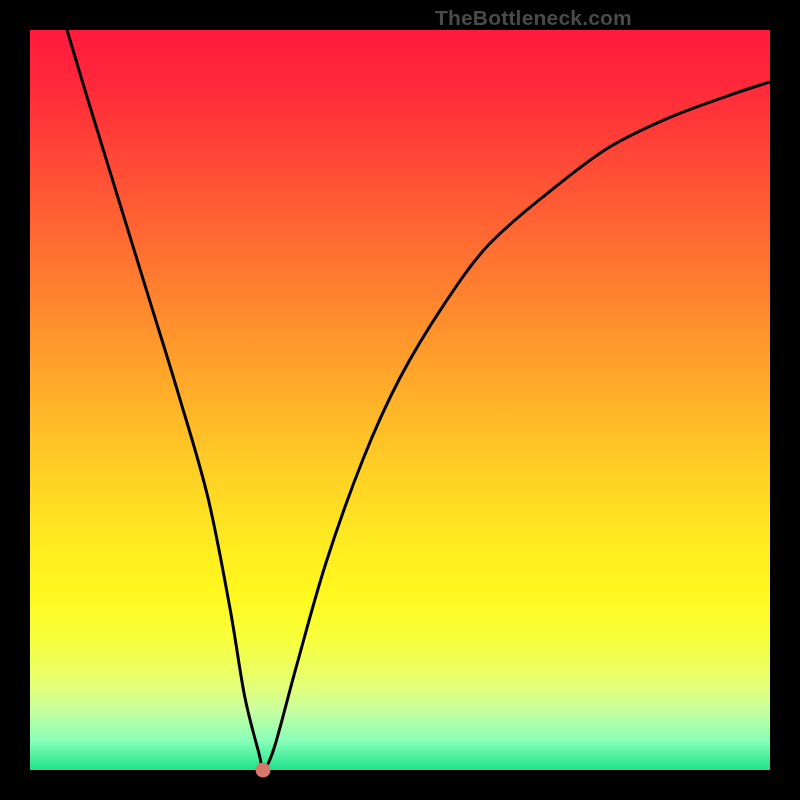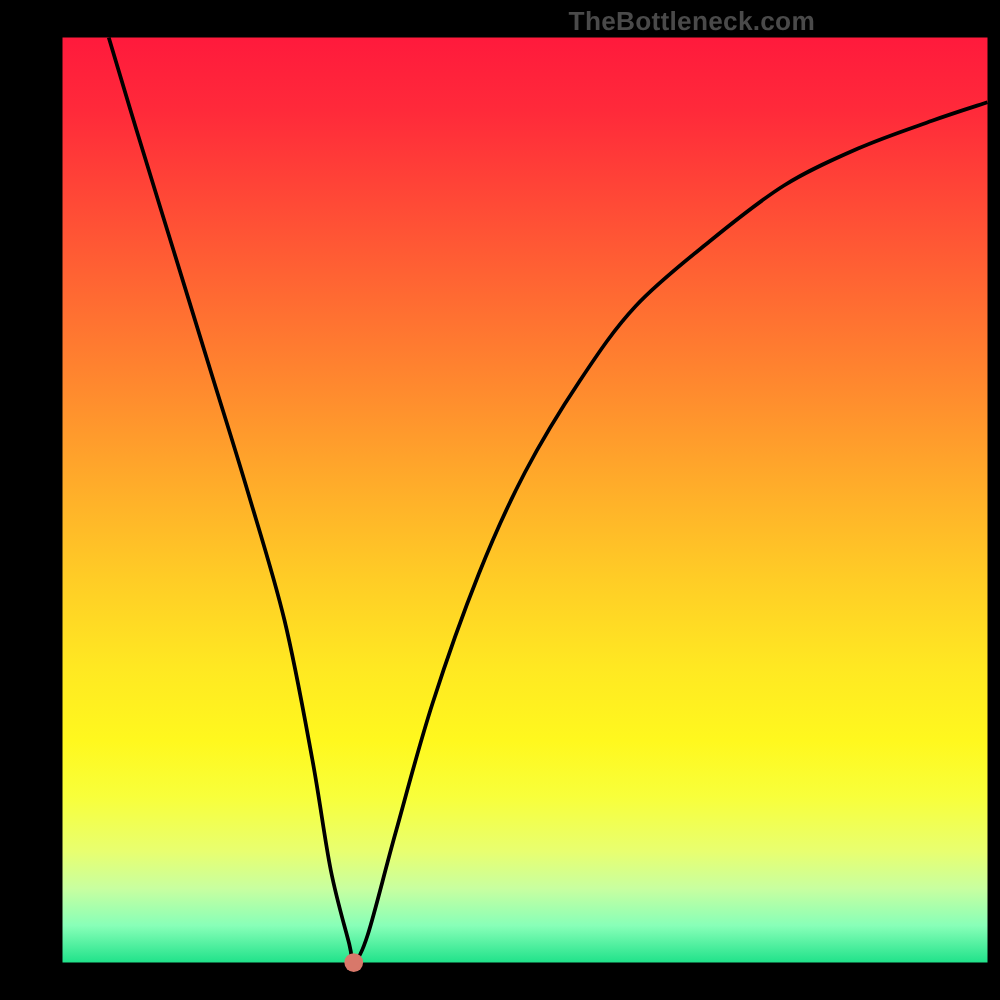--- a/index.html
+++ b/index.html
@@ -10,21 +10,20 @@
     background: #000;
     overflow: hidden;
   }
   .frame {
     position: absolute;
     left: 0;
     top: 0;
     width: 668px;
     height: 800px;
     background: #000;
-    margin-left: 20px;
   }
   .plot {
     position: absolute;
     left: 30px;
     top: 30px;
     width: 740px;
     height: 740px;
     background: linear-gradient(to bottom,
       #ff1a3c 0%,
       #ff2a3a 8%,

